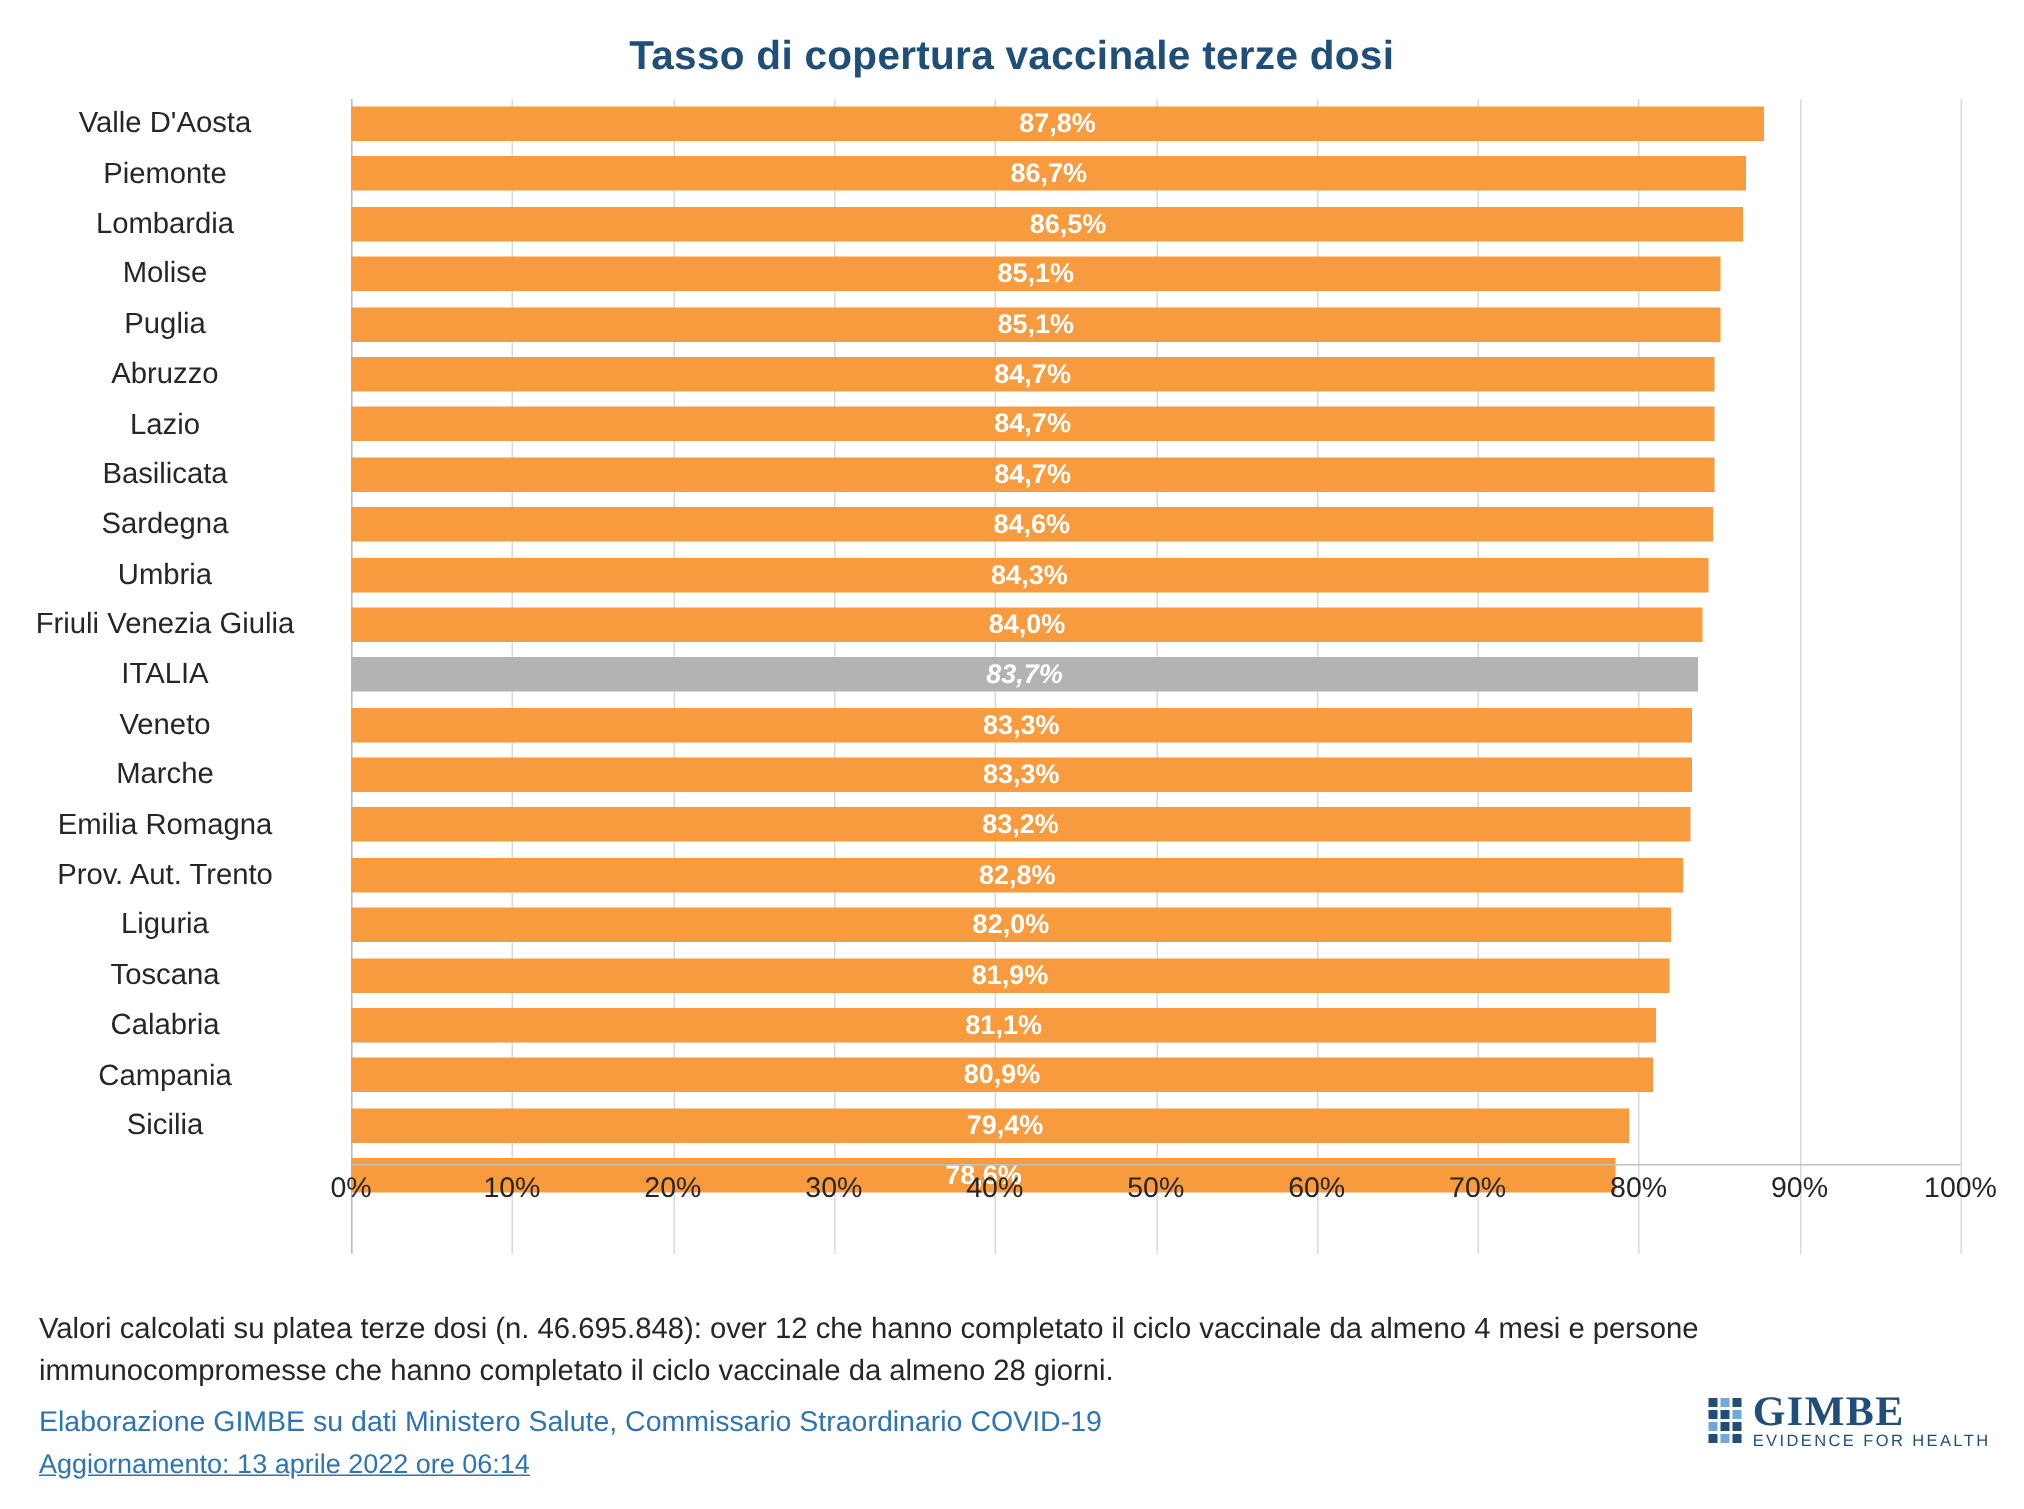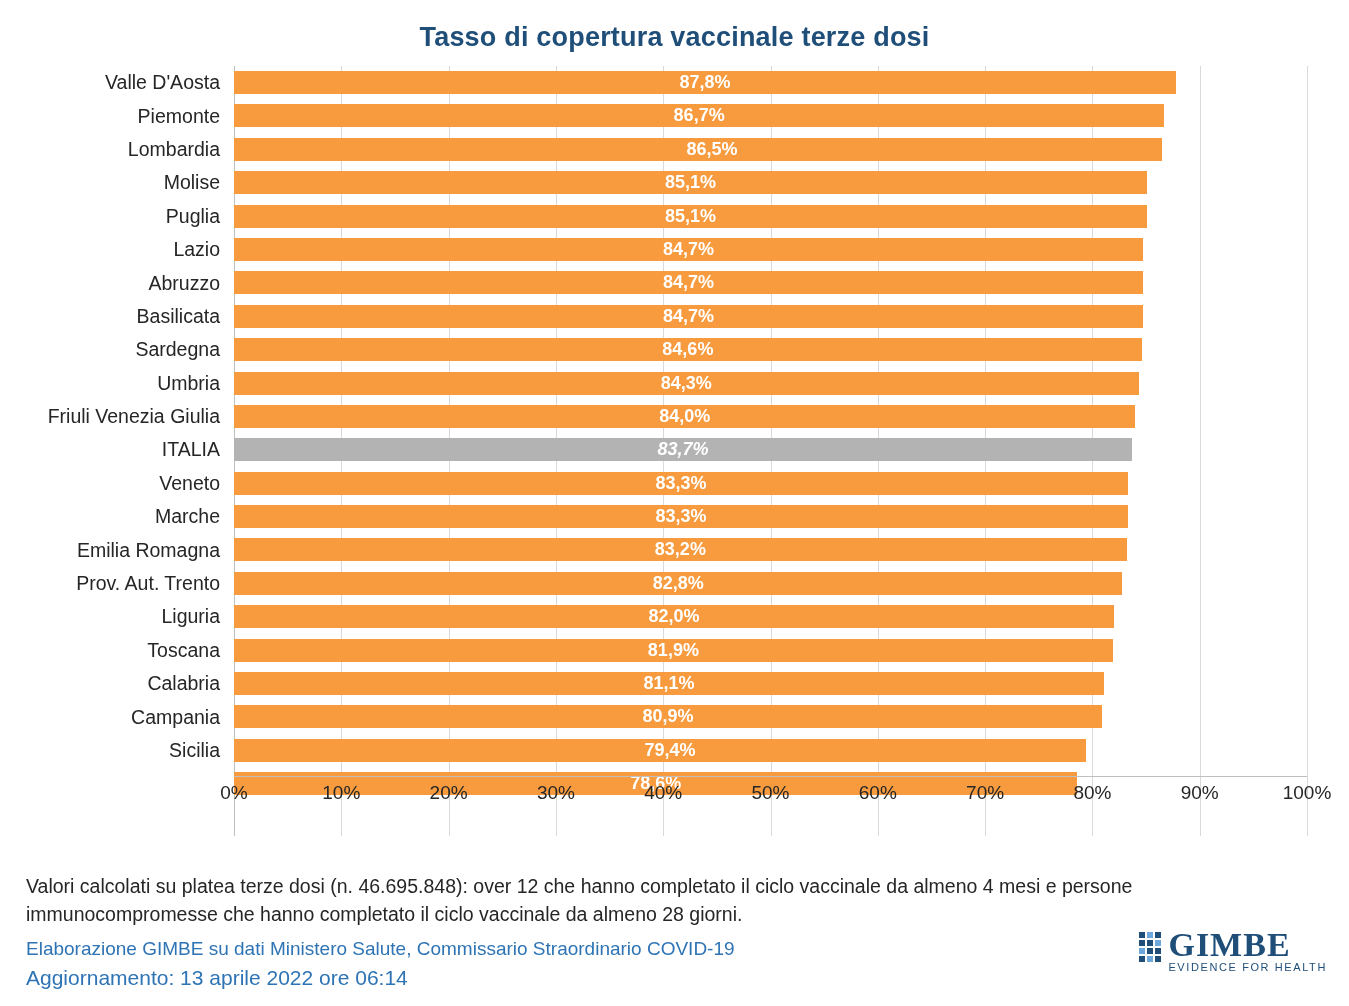--- a/index.html
+++ b/index.html
@@ -65,21 +65,21 @@
     left: 0; width: 100%;
   }
   .row {
     position: relative;
     height: 33.4px;
     display: flex;
     align-items: center;
   }
   .cat-label {
     width: 228px;
-    text-align: right;
+    text-align: center;
     padding-right: 8px;
     font-size: 19.5px;
     color: #262626;
     white-space: nowrap;
   }
   .bar-track {
     position: relative;
     height: 33.4px;
     width: 100%;
   }
@@ -134,43 +134,44 @@
   .source {
     position: absolute;
     left: 26px; top: 935px;
     font-size: 19px;
     color: #2E74B5;
     line-height: 1.45;
   }
   .updated {
     position: absolute;
     left: 26px; top: 966px;
-    font-size: 21px;
+    font-size: 18px;
     color: #2E74B5;
+    text-decoration: underline;
   }
   
   .logo {
     position: absolute;
     right: 22px; top: 928px;
     display: flex;
     align-items: flex-start;
   }
   .logo-mark {
     display: grid;
     grid-template-columns: repeat(3, 6px);
     grid-template-rows: repeat(4, 6px);
     gap: 2px;
     margin-right: 7px;
     margin-top: 4px;
   }
   .logo-mark i { display: block; background: #1F4E79; }
   .logo-mark i.light { background: #6FA8DC; }
   .logo-text { line-height: 1; }
   .logo-name {
-    font-size: 34px;
+    font-size: 28px;
     font-weight: bold;
     color: #1F4E79;
     letter-spacing: 1px;
     font-family: "Liberation Serif", serif;
   }
   .logo-tag {
     font-size: 11px;
     color: #1F4E79;
     letter-spacing: 1.6px;
     margin-top: 0;
@@ -196,24 +197,24 @@
           <div class="row">
             <div class="cat-label">Lombardia</div>
           </div>
           <div class="row">
             <div class="cat-label">Molise</div>
           </div>
           <div class="row">
             <div class="cat-label">Puglia</div>
           </div>
           <div class="row">
+            <div class="cat-label">Abruzzo</div>
+          </div>
+          <div class="row">
             <div class="cat-label">Lazio</div>
-          </div>
-          <div class="row">
-            <div class="cat-label">Abruzzo</div>
           </div>
           <div class="row">
             <div class="cat-label">Basilicata</div>
           </div>
           <div class="row">
             <div class="cat-label">Sardegna</div>
           </div>
           <div class="row">
             <div class="cat-label">Umbria</div>
           </div>

